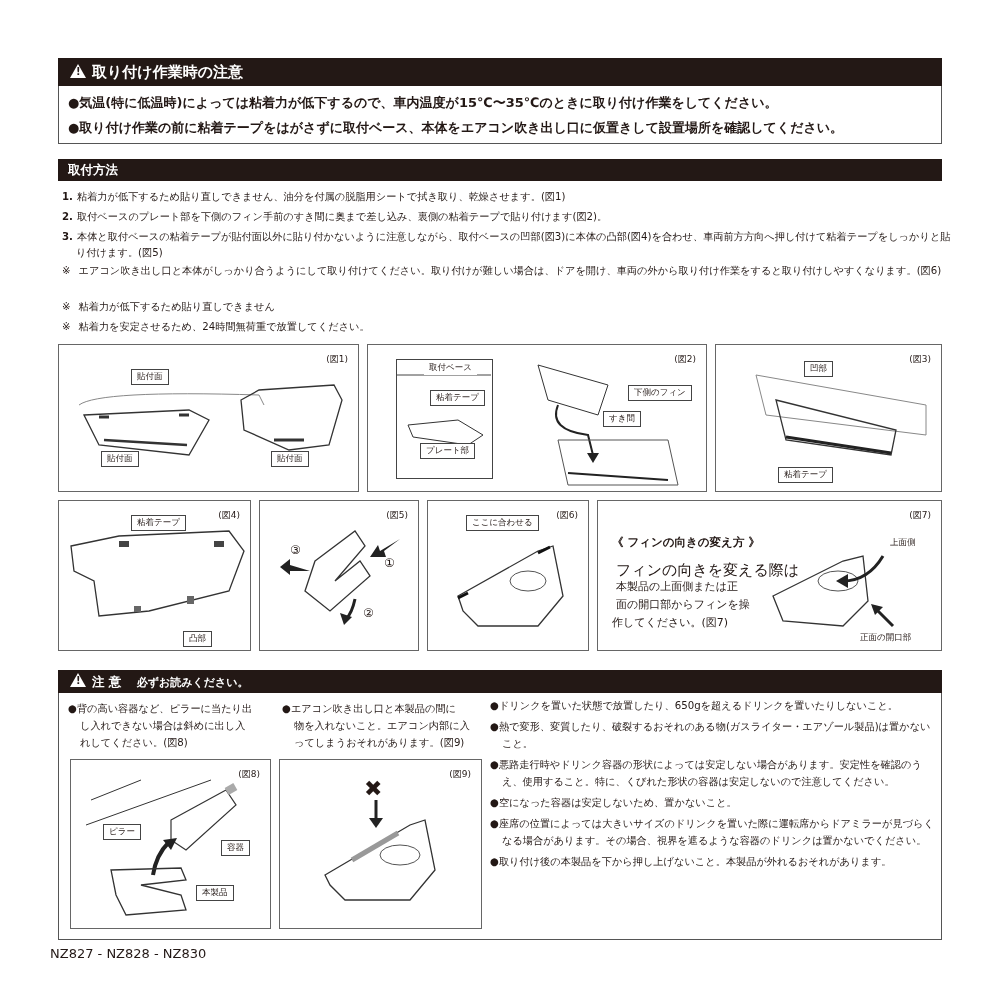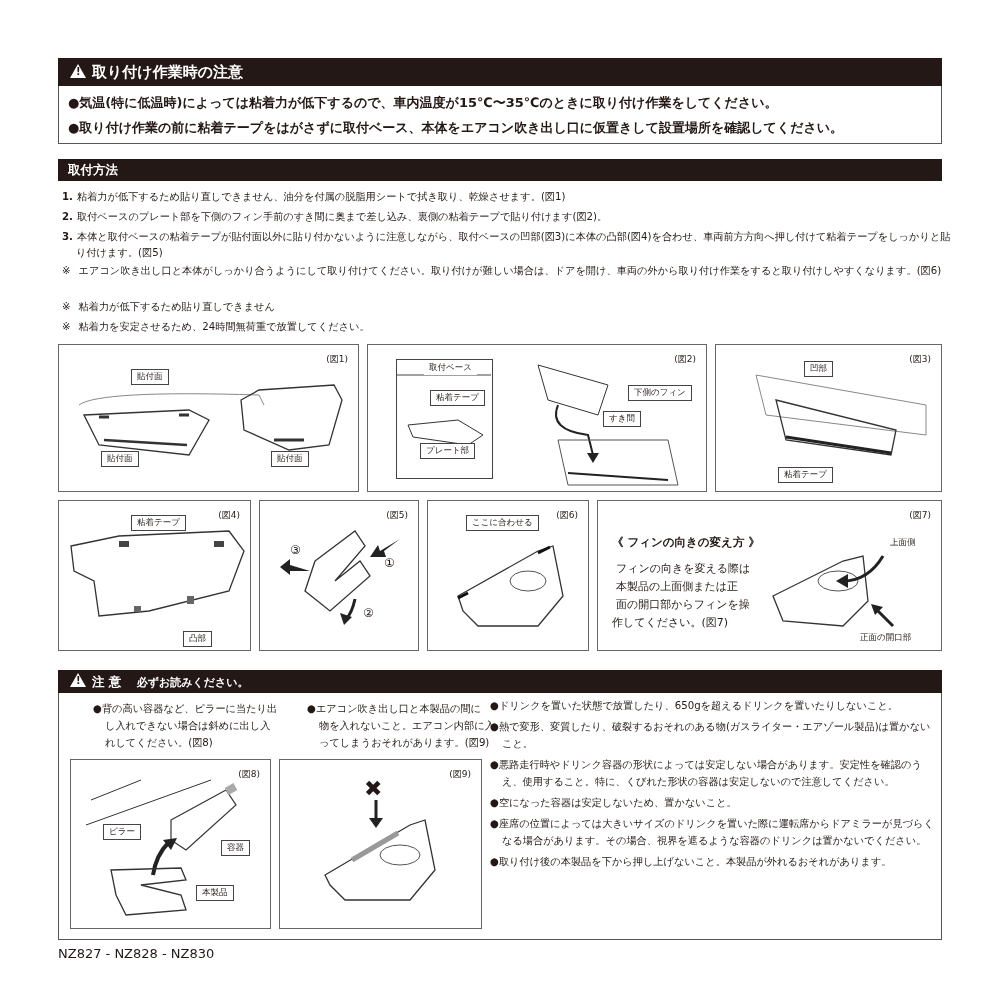--- a/index.html
+++ b/index.html
@@ -10,21 +10,21 @@
   .warn-tri { display:inline-block; width:0; height:0; border-left:8px solid transparent; border-right:8px solid transparent; border-bottom:14px solid #fff; position:relative; vertical-align:-1px; margin-right:6px; }
   .warn-tri::after { content:"!"; position:absolute; left:-2px; top:2px; color:#231815; font-size:10px; font-weight:bold; line-height:11px; }
   .caution-line { position:absolute; left:68px; font-size:13px; font-weight:bold; white-space:nowrap; }
   .step { position:absolute; left:62px; font-size:10.2px; line-height:16px; width:880px; }
   .step .num { font-weight:bold; margin-right:4px; }
   .note { position:absolute; left:62px; font-size:10.2px; line-height:16px; width:880px; }
   .note .mark { margin-right:8px; }
   .fig { position:absolute; border:1.3px solid #666; box-sizing:border-box; background:#fff; overflow:hidden; }
   .figlabel { position:absolute; top:8px; right:10px; font-size:9px; }
   .tag { position:absolute; border:1px solid #444; background:#fff; font-size:8.5px; padding:1px 5px; white-space:nowrap; }
-  .lowtext { position:absolute; font-size:10.2px; line-height:17px;margin-left:25px; }
+  .lowtext { position:absolute; font-size:10.2px; line-height:17px; }
   .rightlist { position:absolute; left:490px; width:446px; font-size:10.2px; line-height:17px; }
   .rightlist .item { margin-bottom:4px; padding-left:12px; text-indent:-12px; }
   svg { position:absolute; left:0; top:0; }
 </style>
 </head>
 <body>
 
 <div class="box" style="left:58px;top:58px;width:884px;height:86px;"></div>
 <div class="bar" style="left:58px;top:58px;width:884px;height:28px;padding:5px 12px;font-size:15px;">
   <span class="warn-tri"></span><span>取り付け作業時の注意</span>
@@ -131,21 +131,21 @@
   <svg width="345" height="151">
     <path d="M175 95 L245 60 L265 55 L270 100 L245 125 L185 120 Z" fill="none" stroke="#333" stroke-width="1.3"></path>
     <ellipse cx="240" cy="80" rx="20" ry="10" fill="none" stroke="#555"></ellipse>
     <path d="M285 55 Q270 80 245 80" fill="none" stroke="#222" stroke-width="3"></path>
     <polygon points="238,80 250,73 250,87" fill="#222"></polygon>
     <line x1="295" y1="125" x2="278" y2="108" stroke="#222" stroke-width="3"></line>
     <polygon points="273,103 285,106 277,114" fill="#222"></polygon>
   </svg>
   <div class="figlabel">(図7)</div>
   <div class="abs" style="left:14px;top:34px;font-size:11.5px;font-weight:bold;">《 フィンの向きの変え方 》</div>
-  <div class="abs" style="left:18px;top:60px;font-size:11px;">フィンの向きを変える際は</div>
+  <div class="abs" style="left:18px;top:60px;font-size:15px;">フィンの向きを変える際は</div>
   <div class="abs" style="left:18px;top:78px;font-size:11px;">本製品の上面側または正</div>
   <div class="abs" style="left:18px;top:96px;font-size:11px;">面の開口部からフィンを操</div>
   <div class="abs" style="left:14px;top:114px;font-size:11px;">作してください。(図7)</div>
   <div class="abs" style="left:292px;top:36px;font-size:8.5px;">上面側</div>
   <div class="abs" style="left:262px;top:131px;font-size:8.5px;">正面の開口部</div>
 </div>
 
 <div class="box" style="left:58px;top:670px;width:884px;height:270px;"></div>
 <div class="bar" style="left:58px;top:670px;width:884px;height:23px;padding:3px 12px;font-size:12.5px;">
   <span class="warn-tri"></span><span>注 意</span>
@@ -193,13 +193,13 @@
 
 <div class="rightlist" style="top:697px;">
   <div class="item">●ドリンクを置いた状態で放置したり、650gを超えるドリンクを置いたりしないこと。</div>
   <div class="item">●熱で変形、変質したり、破裂するおそれのある物(ガスライター・エアゾール製品)は置かないこと。</div>
   <div class="item">●悪路走行時やドリンク容器の形状によっては安定しない場合があります。安定性を確認のうえ、使用すること。特に、くびれた形状の容器は安定しないので注意してください。</div>
   <div class="item">●空になった容器は安定しないため、置かないこと。</div>
   <div class="item">●座席の位置によっては大きいサイズのドリンクを置いた際に運転席からドアミラーが見づらくなる場合があります。その場合、視界を遮るような容器のドリンクは置かないでください。</div>
   <div class="item">●取り付け後の本製品を下から押し上げないこと。本製品が外れるおそれがあります。</div>
 </div>
 
-<div class="abs" style="left:58px;top:946px;font-size:13px;">NZ827 - NZ828 - NZ830</div>
+<div class="abs" style="left:50px;top:946px;font-size:13px;">NZ827 - NZ828 - NZ830</div>
 
 </body></html>

